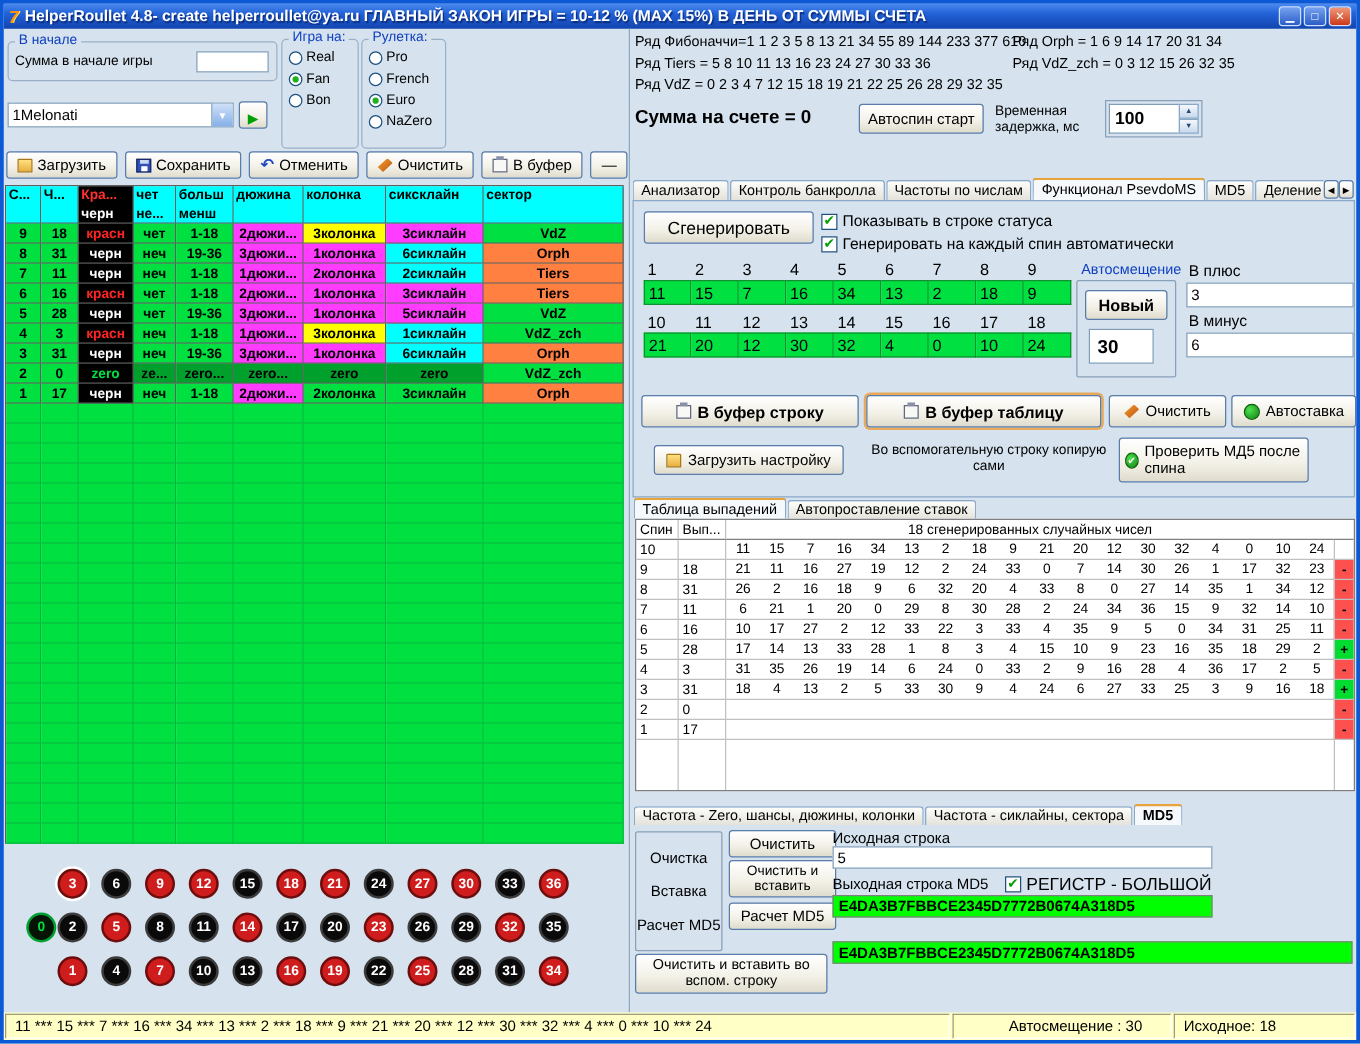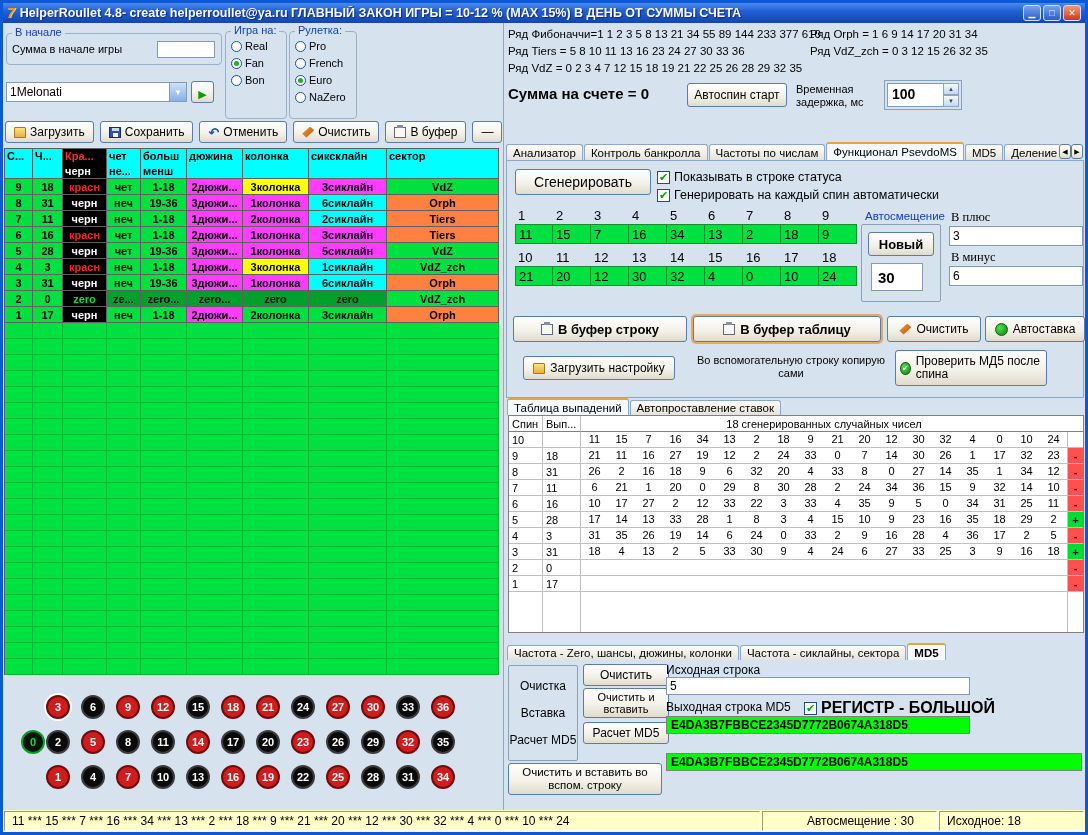--- a/index.html
+++ b/index.html
@@ -152,21 +152,21 @@
   .grow.val .gcell { border:1px solid #129030; border-left:none; display:flex; align-items:center; }
   .grow.val .gcell:first-child { border-left:1px solid #129030; }
   .as-label { position:absolute; left:358px; top:49px; color:#1040c0; font-size:11.5px; }
   .as-box { position:absolute; left:354px; top:63px; width:80px; height:78px;
     border:1px solid #88a0b8; border-radius:2px; }
   .new-btn { position:absolute; left:6px; top:7px; width:66px; height:24px;
     font-size:13px; font-weight:bold; }
   .as-value { position:absolute; left:9px; top:38px; width:52px; height:28px;
     background:#fff; border:1px solid #7f9db9; font-size:15px; font-weight:bold;
     display:flex; align-items:center; padding-left:6px; }
-  .pm-label { position:absolute; font-size:12.5px;font-family:Liberation Serif, serif; }
+  .pm-label { position:absolute; font-size:12.5px; }
   .plus-label { left:444px; top:49px; } .minus-label { left:444px; top:89px; }
   .pm-input { position:absolute; width:134px; height:20px; background:#fff;
     border:1px solid #7f9db9; font-size:12px; padding:0 3px; }
   .plus-input { left:442px; top:65px; } .minus-input { left:442px; top:105px; }
   .bufbtn { position:absolute; top:155px; height:26px; gap:5px; }
   .buf-row-btn { left:6px; width:174px; font-size:13px; font-weight:bold; }
   .buf-table-btn { left:186px; width:188px; font-size:13px; font-weight:bold;
     box-shadow:0 0 0 2px rgba(238,150,40,.75); }
   .clear-btn { left:380px; width:94px; gap:5px; }
   .autobet-btn { left:478px; width:100px; gap:5px; }
@@ -206,21 +206,21 @@
     font-size:11px; line-height:12px; text-align:center; }
   .md5-calc-btn { position:absolute; left:79px; top:699px; width:86px; height:22px; }
   .md5-cpa-btn { position:absolute; left:4px; top:740px; width:154px; height:32px;
     font-size:11.5px; line-height:13px; text-align:center; }
   .md5-label { position:absolute; font-size:12px; white-space:nowrap; }
   .src-label { left:162px; top:640px; }
   .src-input { position:absolute; left:162px; top:654px; width:304px; height:18px;
     background:#fff; border:1px solid #7f9db9; font-size:12px; padding:0 3px; }
   .out-label { left:162px; top:677px; }
   .reg-cb { left:300px; top:676px; }
-  .reg-cb .cb-label { font-weight:bold; font-size:16px;text-align:right; }
+  .reg-cb .cb-label { font-weight:normal; font-size:14px;text-align:right; }
   .hashfield { position:absolute; height:18px; background:#00ff00; border:1px solid #808080;
     font-size:12px; font-weight:bold; display:flex; align-items:center; padding-left:4px;
     white-space:nowrap; overflow:hidden; }
   .out-field { left:162px; top:693px; width:304px; }
   .aux-label { left:162px; top:715px; }
   .aux-field { left:162px; top:730px; width:416px; }
 
   
   .statusbar { position:absolute; left:0; right:0; bottom:0; height:22px; background:#ffffc6; }
   .sb { position:absolute; top:1px; bottom:1px; border:1px solid;

